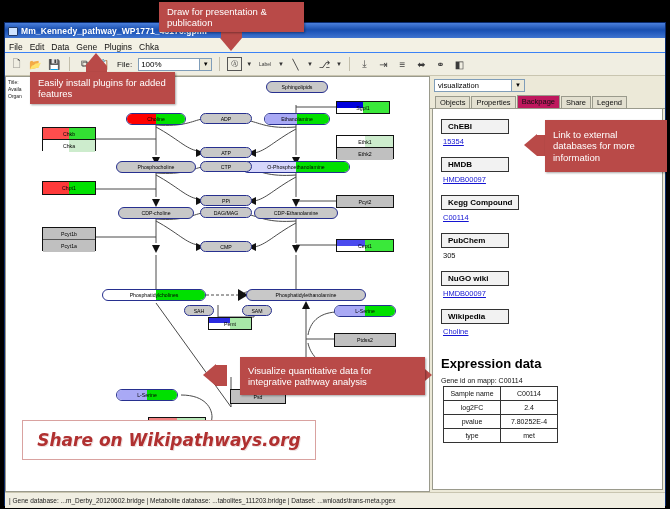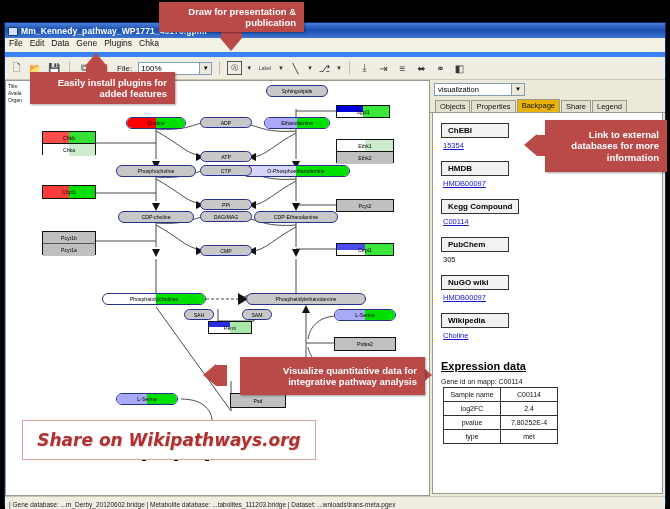--- a/index.html
+++ b/index.html
@@ -11,22 +11,22 @@
   .app{position:absolute;left:4px;top:22px;width:662px;height:484px;background:#ece9d8;
        border:1px solid #0a2a6b;box-sizing:border-box;}
 
   .titlebar{height:15px;background:linear-gradient(#4a7fdc,#1a4fae 45%,#1d55b8 55%,#3f74d0);
             display:flex;align-items:center;padding:0 3px;}
   .titlebar .tb-icon{width:9px;height:9px;margin-right:4px;position:relative;flex:none;}
   .titlebar .tb-icon:before{content:"";position:absolute;left:0;top:1px;width:8px;height:7px;
             background:#cfe3ff;border:1px solid #203a6b;border-radius:1px;}
   .tb-title{color:#fff;font-size:8.5px;font-weight:bold;white-space:nowrap;letter-spacing:.1px;}
 
-  .menubar{height:14px;background:#f3f1e4;border-bottom:5px solid #3b82f6;
-           display:flex;align-items:flex-start;padding-left:4px;gap:7px;}
+  .menubar{height:14px;background:#f3f1e4;border-bottom:1px solid #3b82f6;
+           display:flex;align-items:flex-end;padding-left:4px;gap:7px;}
   .menubar span{font-size:8.5px;color:#101010;}
 
   .toolbar{height:22px;background:#f0eee2;border-bottom:1px solid #c9c5b0;
            display:flex;align-items:center;padding-left:4px;gap:4px;}
   .tbtn{width:15px;height:15px;display:flex;align-items:center;justify-content:center;
         font-size:10px;color:#3a3a3a;}
   .tsep{width:1px;height:14px;background:#c2beab;margin:0 3px;}
   .zoomlab{font-size:8px;color:#111;margin-left:2px;margin-right:2px;}
   .zoombox{width:62px;height:13px;background:#fff;border:1px solid #7f9db9;
            font-size:8px;display:flex;align-items:center;padding-left:2px;box-sizing:border-box;}
@@ -59,39 +59,39 @@
   .rpanel{width:235px;background:#ece9d8;display:flex;flex-direction:column;}
   .vis-row{height:18px;display:flex;align-items:center;padding-left:4px;}
   .visbox{width:78px;height:13px;background:#fff;border:1px solid #7f9db9;font-size:7.5px;
           display:flex;align-items:center;padding-left:3px;box-sizing:border-box;}
   .visarrow{width:13px;height:13px;background:#ece9d8;border:1px solid #7f9db9;border-left:none;
             display:flex;align-items:center;justify-content:center;font-size:6px;box-sizing:border-box;}
   .tabs{display:flex;align-items:flex-end;height:14px;padding-left:5px;gap:1px;
         border-bottom:1px solid #9a9a8c;}
   .tab{font-size:7.5px;padding:1px 4px 1px;background:#e3e0d0;border:1px solid #9a9a8c;
        border-bottom:none;color:#111;}
-  .tab.active{background:#eab308;font-weight:normal;padding-bottom:2px;}
+  .tab.active{background:#be185d;font-weight:normal;padding-bottom:2px;}
   .pcontent{flex:1;background:#fff;border:1px solid #9a9a8c;border-top:none;margin:0 2px 2px 2px;
             padding:6px 8px;box-sizing:border-box;overflow:hidden;position:relative;}
   .dbhead{display:inline-block;border:1px solid #333;background:#f2f2f2;font-size:8px;
           font-weight:bold;padding:2px 6px;min-width:68px;box-sizing:border-box;}
   .dblink{font-size:7.5px;color:#1414d2;text-decoration:underline;margin:3px 0 7px 2px;}
   .dbtext{font-size:7.5px;color:#111;margin:3px 0 7px 2px;}
-  .exphead{font-size:11px;font-weight:bold;color:#000;margin:20px 0 6px 0;text-decoration:underline;}
+  .exphead{font-size:13px;font-weight:bold;color:#000;margin:20px 0 6px 0;}
   .geneid{font-size:7px;color:#111;margin-bottom:2px;}
   table.exp{border-collapse:collapse;margin-left:2px;}
   table.exp td{border:1px solid #333;font-size:7px;text-align:center;padding:1px 4px;
                height:11px;min-width:48px;color:#111;}
 
   .statusbar{height:15px;background:#f0eee2;border-top:1px solid #c9c5b0;display:flex;
              align-items:center;padding-left:4px;}
   .statusbar span{font-size:6.5px;color:#1a1a1a;}
 
   
-  .callout{position:absolute;background:#b94a48;color:#fff;font-weight:bold;text-align:right;
+  .callout{position:absolute;background:#b94a48;color:#fff;font-weight:normal;text-align:left;
            font-size:9.5px;line-height:11.5px;padding:4px 8px;box-sizing:border-box;z-index:40;
            box-shadow:1px 1px 2px rgba(0,0,0,.35);}
   .arr{position:absolute;width:0;height:0;z-index:39;}
   .arr-down{border-left:11px solid transparent;border-right:11px solid transparent;
             border-top:13px solid #b94a48;}
   .arr-up{border-left:11px solid transparent;border-right:11px solid transparent;
           border-bottom:13px solid #b94a48;}
   .arr-left{border-top:11px solid transparent;border-bottom:11px solid transparent;
             border-right:13px solid #b94a48;}
   .stem{position:absolute;background:#b94a48;z-index:38;}

